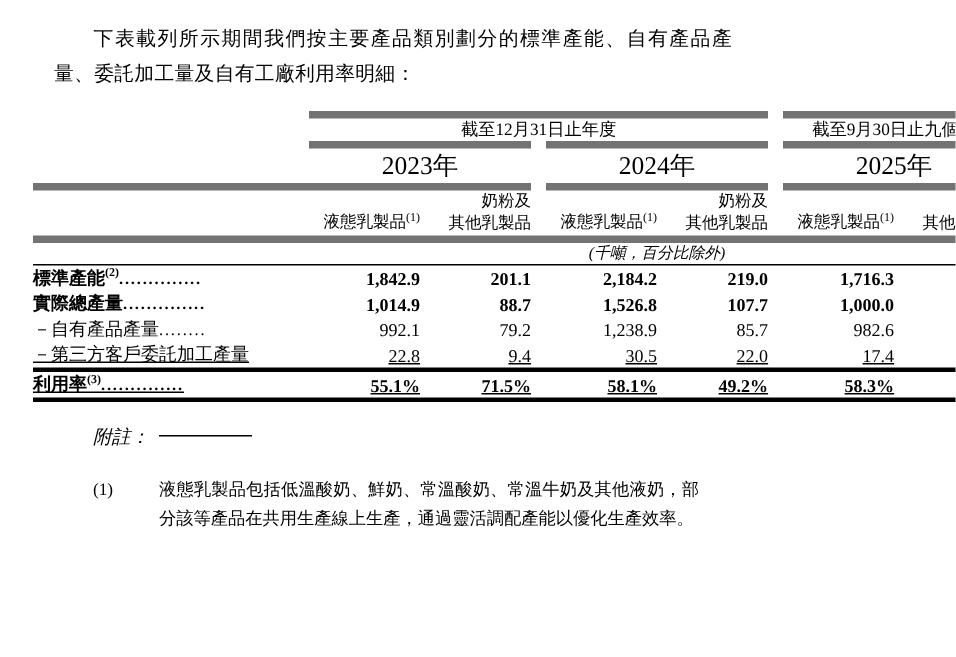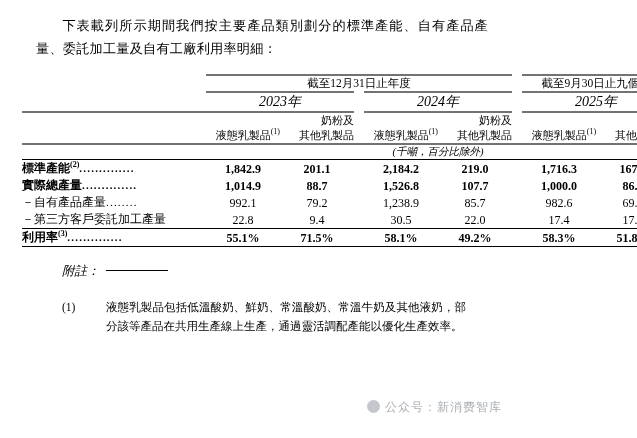--- a/index.html
+++ b/index.html
@@ -44,28 +44,27 @@
   .col-label { width: 184px; }
   .col-num { width: 74px; }
   .spacer { width: 10px; }
 
   .hdr-group {
     text-align: center;
     font-size: 11.5px;
     padding-bottom: 3px;
   }
   .rule-top {
-    border-top: 2px solid #737373;
+    border-top: 5px solid #737373;
   }
   .yr {
     text-align: center;
-    font-size: 14px;
+    font-size: 17px;
     padding-bottom: 3px;
     padding-top: 5px;
-    font-style: italic;
   }
   .subhdr {
     text-align: right;
     font-size: 11px;
     line-height: 1.35;
     padding: 4px 2px 4px 2px;
     vertical-align: bottom;
   }
   .sup {
     font-size: 8px;
@@ -81,28 +80,28 @@
     font-size: 12px;
     white-space: nowrap;
     padding: 5px 0 5px 0;
   }
   .rowlabel.bold { font-weight: bold; margin-left: 24px; }
   .dots {
     letter-spacing: 1.2px;
     font-size: 11px;
   }
   .num {
-    text-align: center;
+    text-align: right;
     font-size: 12px;
     padding: 5px 4px 5px 0;
     white-space: nowrap;
   }
   .num.bold { font-weight: bold; }
   tr.topline td { border-top: 1px solid #000; }
-  tr.botline td { border-bottom: 1px solid #000000; }
+  tr.botline td { border-bottom: 3px solid #000000; text-decoration: underline; }
 
   .notes {
     margin-top: 14px;
     margin-left: 40px;
   }
   .notes-title {
     font-size: 12.5px;
     font-style: italic;
     display: inline-block;
   }
@@ -280,17 +279,14 @@
   </table>
 
   <div class="notes">
     <span class="notes-title">附註：</span><span class="notes-rule"></span>
     <div class="note-item">
       <div class="note-num">(1)</div>
       <div class="note-text">液態乳製品包括低溫酸奶、鮮奶、常溫酸奶、常溫牛奶及其他液奶，部分該等產品在共用生產線上生產，通過靈活調配產能以優化生產效率。</div>
     </div>
   </div>
 
-  <div class="watermark">
-    <span class="wm-logo"></span><span>公众号：新消费智库</span>
-  </div>
 
 </div>
 
 </body></html>

